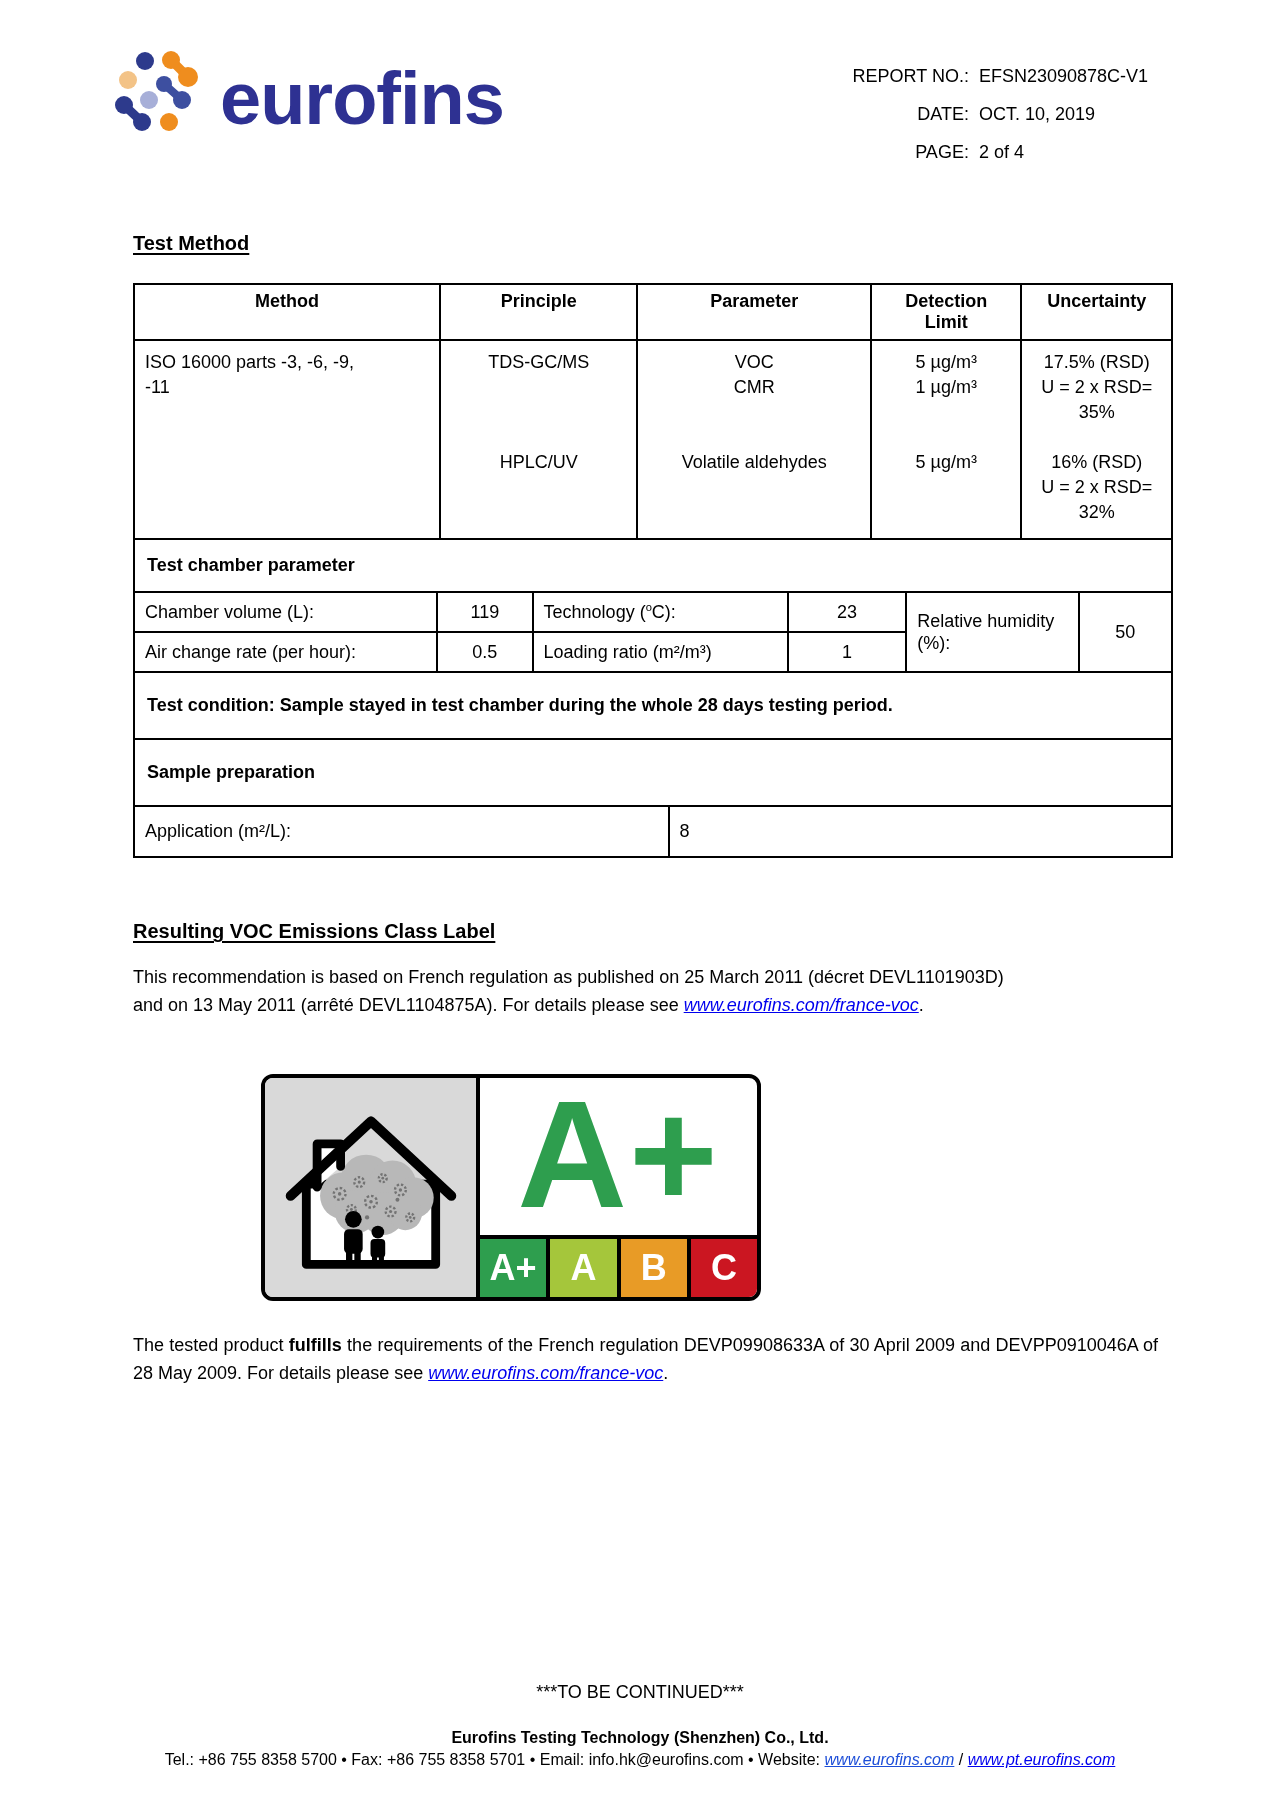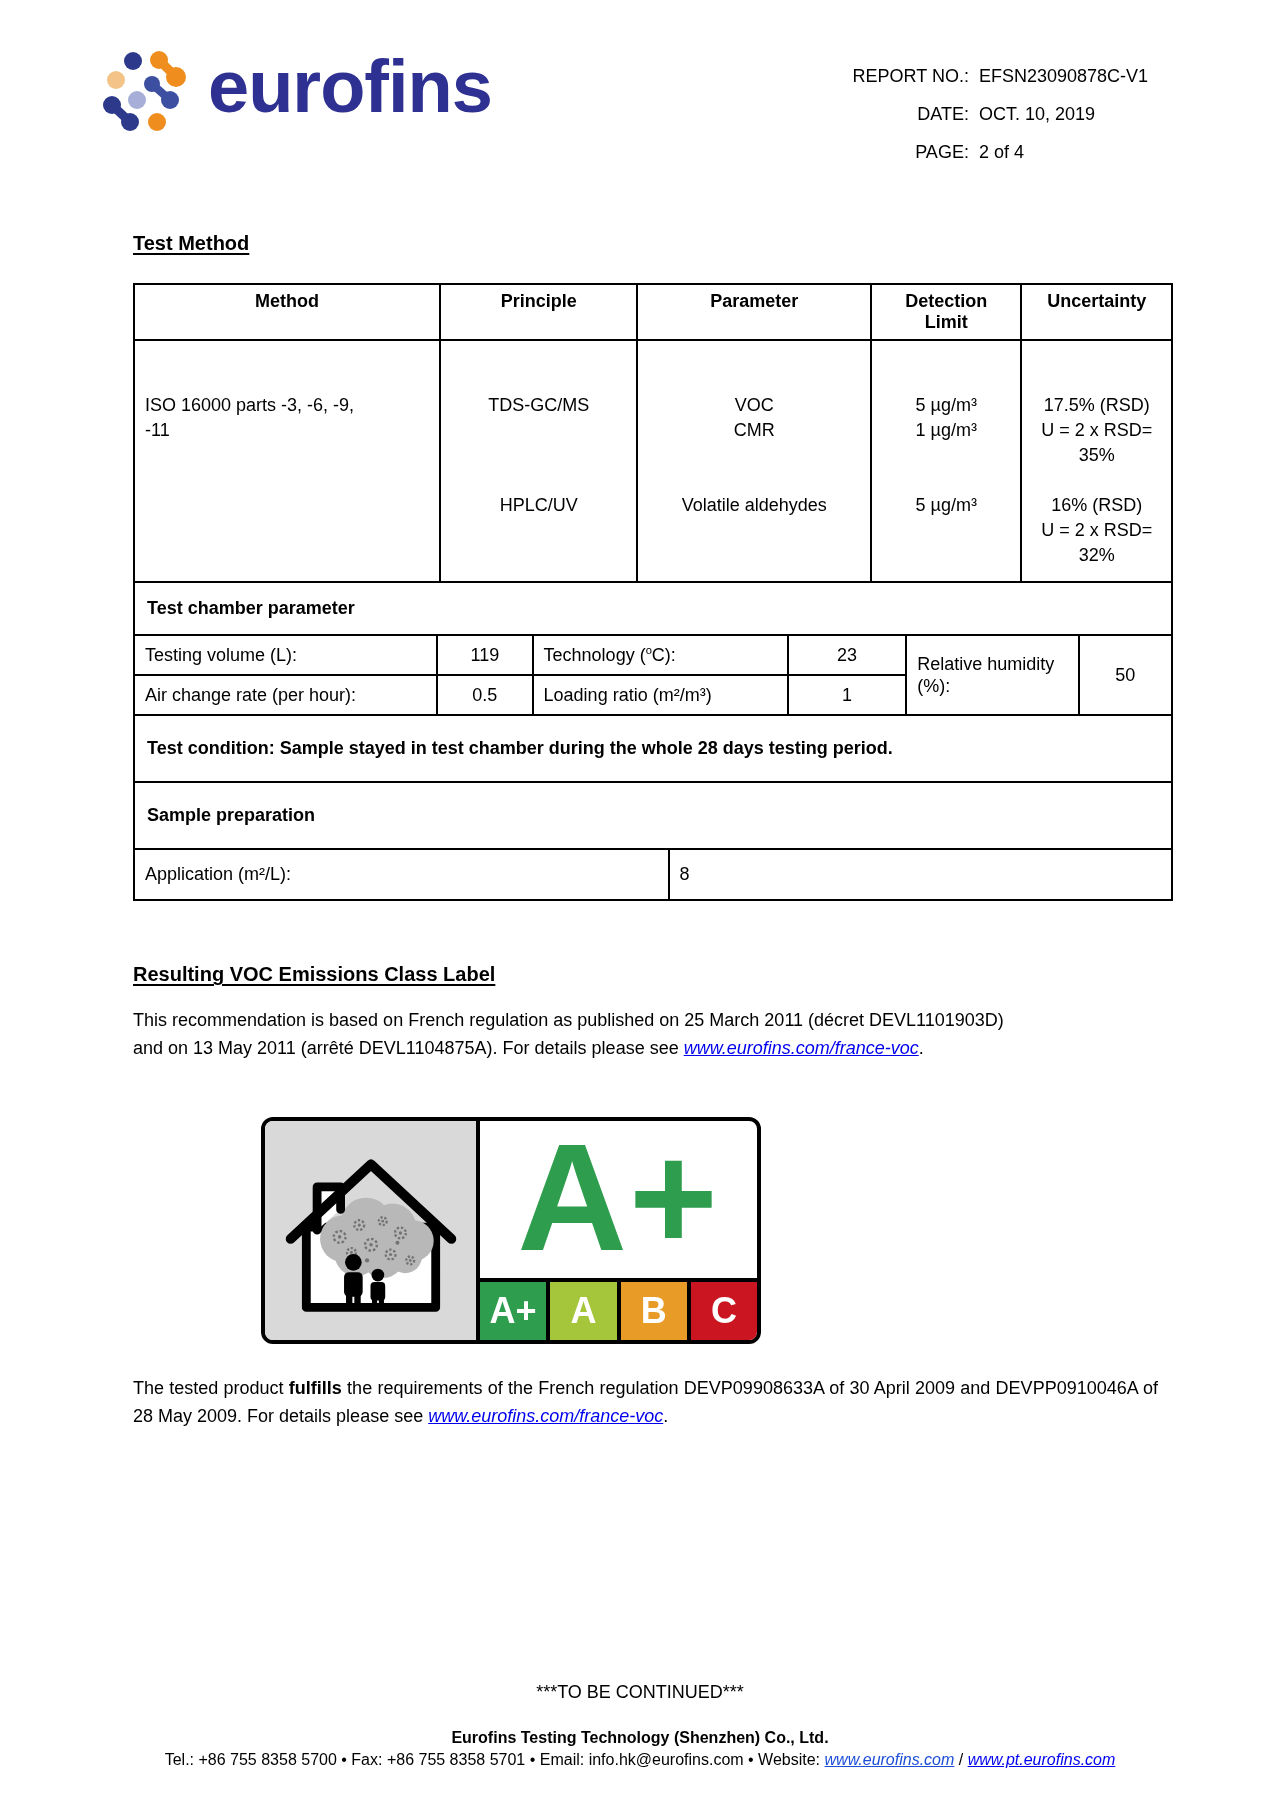--- a/index.html
+++ b/index.html
@@ -3,37 +3,37 @@
 <meta charset="utf-8">
 <style>
   * { margin:0; padding:0; box-sizing:border-box; }
   html,body { background:#ffffff; }
   .page {
     position:relative; width:1280px; height:1810px; margin:0 auto;
     background:#ffffff; font-family:"Liberation Sans", sans-serif; color:#000;
     overflow:hidden;
   }
   
-  .logo { position:absolute; left:100px; top:50px; display:flex; align-items:flex-start; }
+  .logo { position:absolute; left:112px; top:50px; display:flex; align-items:flex-end; }
   .logo svg { width:100px; height:92px; }
   .logo-text { font-size:74px; font-weight:600; color:#2E3192; letter-spacing:-1px; line-height:1; margin-left:8px; padding-bottom:6px; }
   .meta { position:absolute; top:66px; right:132px; display:grid; grid-template-columns:auto auto; column-gap:10px; row-gap:17px; font-size:18px; }
   .meta .lbl { text-align:right; }
   
   .col { position:absolute; left:133px; top:232px; width:1040px; }
   .section-title { font-size:20px; font-weight:bold; text-decoration:underline; text-decoration-thickness:2px; text-underline-offset:3px; }
   table { border-collapse:collapse; width:100%; table-layout:fixed; }
   table, th, td { border:2px solid #000; }
   th, td { font-size:18px; padding:6px 10px; vertical-align:top; }
   .method-table { margin-top:28px; }
   .method-table th { font-weight:bold; text-align:center; padding-top:6px; padding-bottom:6px; height:56px; }
   .method-table td { text-align:center; padding-top:9px; padding-bottom:14px; }
   .method-table td.left { text-align:left; }
   .pre { white-space:pre-line; }
-  .b1 { height:100px; line-height:1.38;margin-top:43px; }
+  .b1 { height:100px; line-height:1.38; }
   .b2 { line-height:1.38; }
   .band { border:2px solid #000; margin-top:-2px; font-weight:bold; font-size:18px; padding:15px 12px; }
   .band.tall { padding:22px 12px; }
   .chamber-table { margin-top:-2px; }
   .chamber-table td { height:40px; vertical-align:middle; line-height:1.25; }
   .chamber-table td.val { text-align:center; }
   .app-table { margin-top:-2px; }
   .app-table td { padding:14px 10px; }
   sup { font-size:0.62em; vertical-align:super; line-height:0; }
   
@@ -158,21 +158,21 @@
       <colgroup>
           <col style="width:29.2%">
           <col style="width:9.2%">
           <col style="width:24.6%">
           <col style="width:11.4%">
           <col style="width:16.6%">
           <col style="width:9%">
         </colgroup>
       <tbody>
           <tr>
-        <td>Testing volume (L):</td>
+        <td>Chamber volume (L):</td>
         <td class="val">119</td>
         <td><span>Technology (</span><sup>o</sup><span>C):</span></td>
         <td class="val">23</td>
         <td rowspan="2" class="pre">Relative humidity (%):</td>
         <td rowspan="2" class="val">50</td>
       </tr>
       <tr>
         <td>Air change rate (per hour):</td>
         <td class="val">0.5</td>
         <td>Loading ratio (m²/m³)</td>

